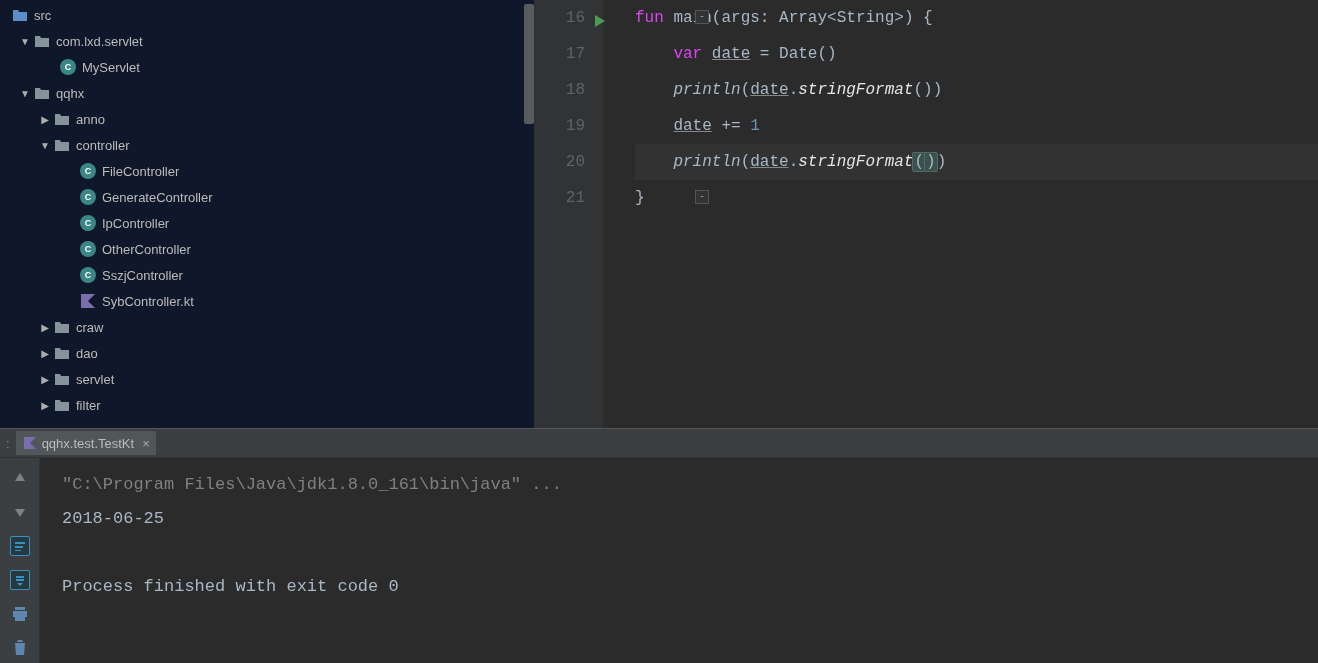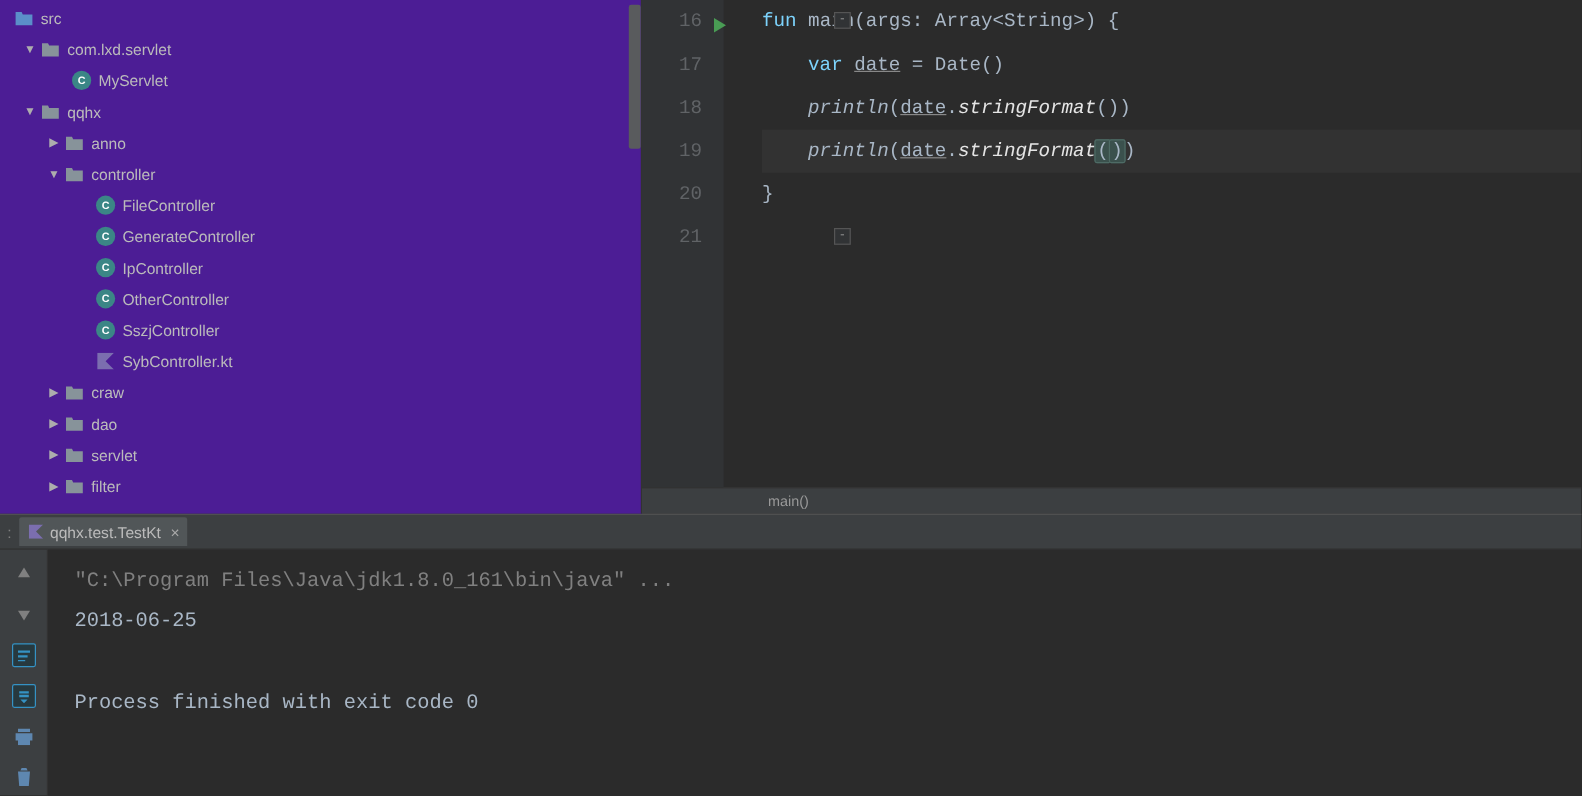--- a/index.html
+++ b/index.html
@@ -9,21 +9,21 @@
   font-family: "Segoe UI", Arial, sans-serif;
   font-size: 13px;
   color: #a9b7c6;
   overflow: hidden;
   display: flex;
   flex-direction: column;
 }
 .top { display: flex; height: 428px; }
 .project-tree {
   width: 535px;
-  background: #4c1d95;
+  background: #0f172a;
   border-right: 1px solid #323232;
   position: relative;
   overflow: hidden;
   padding-top: 2px;
 }
 .tree-scroll {
   position: absolute;
   right: 0; top: 4px;
   width: 10px; height: 120px;
   background: #595b5d;
@@ -108,21 +108,21 @@
   color: #999;
   line-height: 8px;
 }
 .code-lines {
   flex: 1;
   padding-left: 32px;
   position: relative;
 }
 .code-lines .cl { height: 36px; white-space: pre; }
 .cl-current { background: #323232; }
-.kw { color: #7dd3fc; }
+.kw { color: #d946ef; }
 .fn { font-style: italic; color: #a9b7c6; }
 .fn-y { font-style: italic; color: #e5e5e5; }
 .id { color: #a9b7c6; }
 .num { color: #6897bb; }
 .und { text-decoration: underline; text-decoration-color: #888; }
 .hl-paren { background: #3b514d; border: 1px solid #4e6b65; padding: 0 1px; margin: 0 -1px; border-radius: 2px; }
 .breadcrumb {
   height: 22px;
   background: #3c3f41;
   border-top: 1px solid #323232;
@@ -351,28 +351,26 @@
       <div class="code-lines">
         <div class="fold-marker" style="top:10px">-</div>
         <div class="fold-marker" style="top:190px">-</div>
 
         <div class="cl"><span class="kw">fun</span> <span class="id">main</span>(<span class="id">args</span>: <span class="id">Array</span>&lt;<span class="id">String</span>&gt;) {</div>
 
         <div class="cl">    <span class="kw">var</span> <span class="id und">date</span> = <span class="id">Date</span>()</div>
 
         <div class="cl">    <span class="fn">println</span>(<span class="id und">date</span>.<span class="fn-y">stringFormat</span>())</div>
 
+        <div class="cl">    <span class="id und">date</span> += <span class="num">1</span></div>
 
         <div class="cl cl-current">    <span class="fn">println</span>(<span class="id und">date</span>.<span class="fn-y">stringFormat</span><span class="hl-paren">(</span><span class="hl-paren">)</span>)</div>
 
         <div class="cl">}</div>
       </div>
-    </div>
-    <div class="breadcrumb">
-      <span>main()</span>
     </div>
   </div>
 </div>
 
 <div class="run-panel-tabbar">
   <span style="color:#808080; margin-right:6px">:</span>
   <div class="run-tab">
     <span class="icon kt">
         <svg width="12" height="12" viewBox="0 0 14 14">
           <path fill="#7b6eaf" d="M0 0h14L7 7l7 7H0z"></path>

